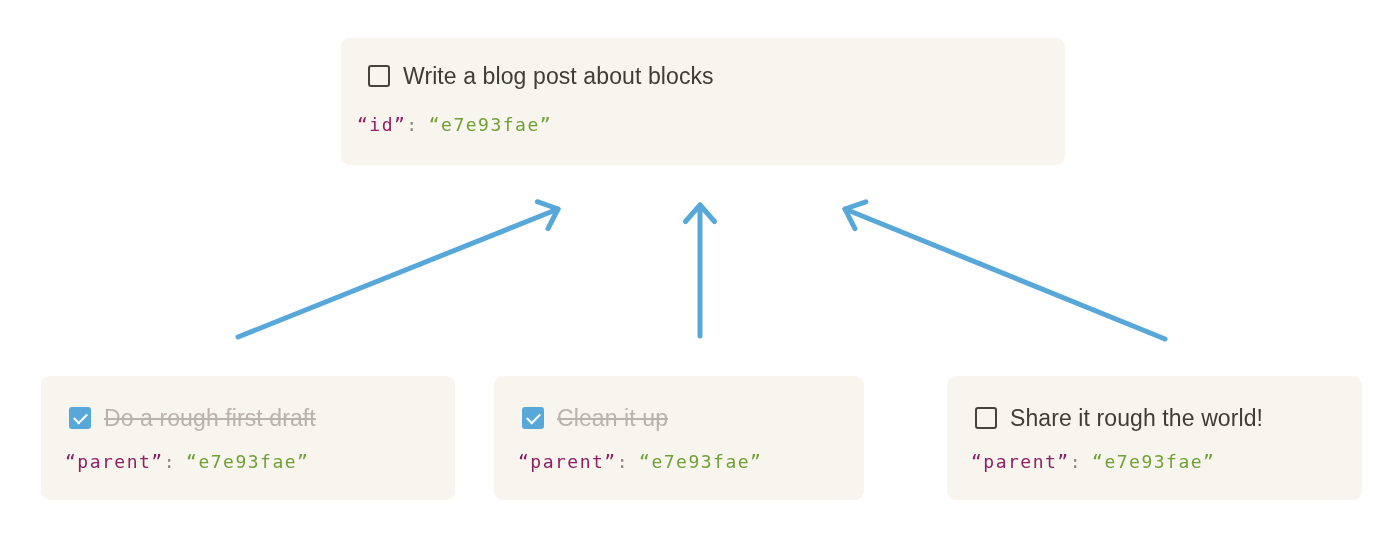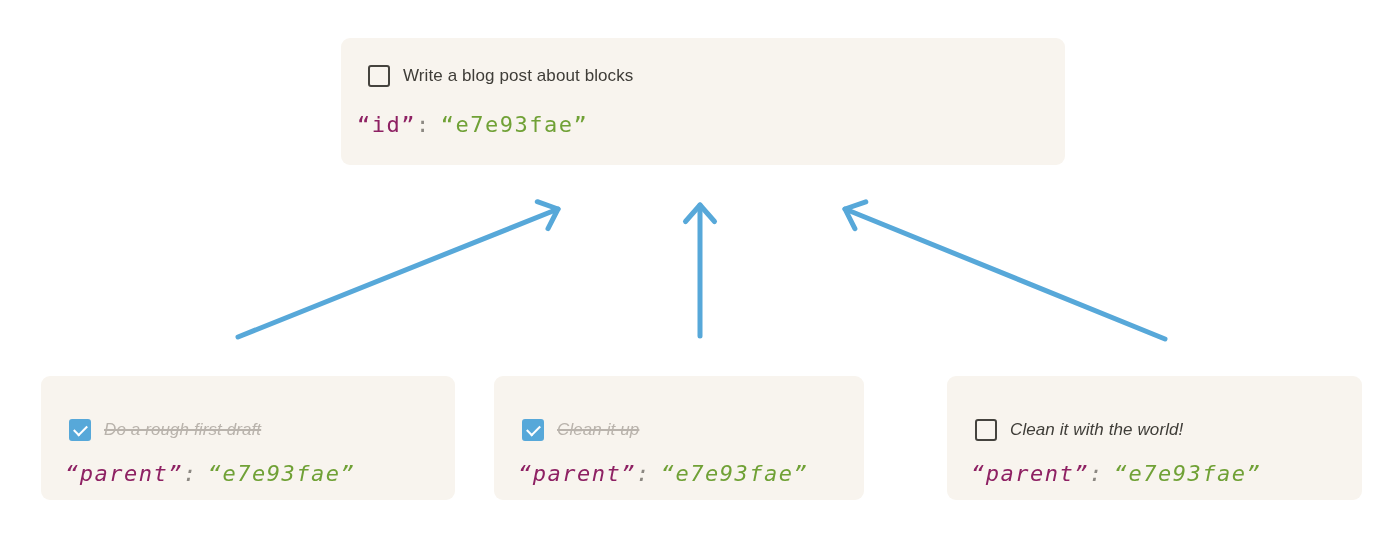--- a/index.html
+++ b/index.html
@@ -20,21 +20,21 @@
     position: absolute;
     background: #f8f4ee;
     border-radius: 9px;
     box-sizing: border-box;
     display: flex;
     flex-direction: column;
   }
   .block.parent { left: 341px; top: 38px; width: 724px; height: 127px; padding-top: 24px; }
   .block.parent .task-row { padding-left: 27px; }
   .block.parent .code-row { padding-left: 16px; margin-top: 21px; }
-  .block.child { top: 376px; height: 124px; padding-top: 40px; font-style: italic; }
+  .block.child { top: 376px; height: 124px; padding-top: 28px; }
   .block.child .task-row { padding-left: 28px; }
   .block.child .code-row { padding-left: 24px; margin-top: 16px; }
   .block.child-1 { left: 41px;  width: 414px; }
   .block.child-2 { left: 494px; width: 370px; }
   .block.child-3 { left: 947px; width: 415px; }
 
   .task-row {
     display: flex;
     align-items: center;
     height: 28px;
@@ -59,34 +59,34 @@
     position: absolute;
     left: 3px; top: 4px;
     width: 11px; height: 6px;
     border-left: 2.5px solid #ffffff;
     border-bottom: 2.5px solid #ffffff;
     transform: rotate(-45deg);
   }
   .block.done .check-icon { display: block; }
 
   .task-title {
-    font-size: 17px;
+    font-size: 23px;
     color: #3f3d38;
     letter-spacing: 0.1px;
     white-space: nowrap;
   }
   .block.done .task-title {
     color: #b9b3ac;
     text-decoration: line-through;
     text-decoration-thickness: 2px;
   }
 
   .code-row {
     font-family: "DejaVu Sans Mono", monospace;
-    font-size: 22px;
+    font-size: 18px;
     letter-spacing: 1.5px;
     height: 28px;
     line-height: 28px;
     white-space: pre;
   }
   .json-key   { color: #8e2163; }
   .json-colon { color: #8c8882; margin-right: 10px; }
   .json-value { color: #70a136; }
 </style>
 </head>
@@ -137,18 +137,18 @@
       <span class="task-title">Clean it up</span>
     </div>
     <div class="code-row"><span class="json-key">“parent”</span><span class="json-colon">:</span><span class="json-value">“e7e93fae”</span></div>
   </div>
 
   <div class="block child child-3">
     <div class="task-row">
       <span class="checkbox">
         
       </span>
-      <span class="task-title">Clean it with the world!</span>
+      <span class="task-title">Share it rough the world!</span>
     </div>
     <div class="code-row"><span class="json-key">“parent”</span><span class="json-colon">:</span><span class="json-value">“e7e93fae”</span></div>
   </div>
 
 </div>
 
 </body></html>

